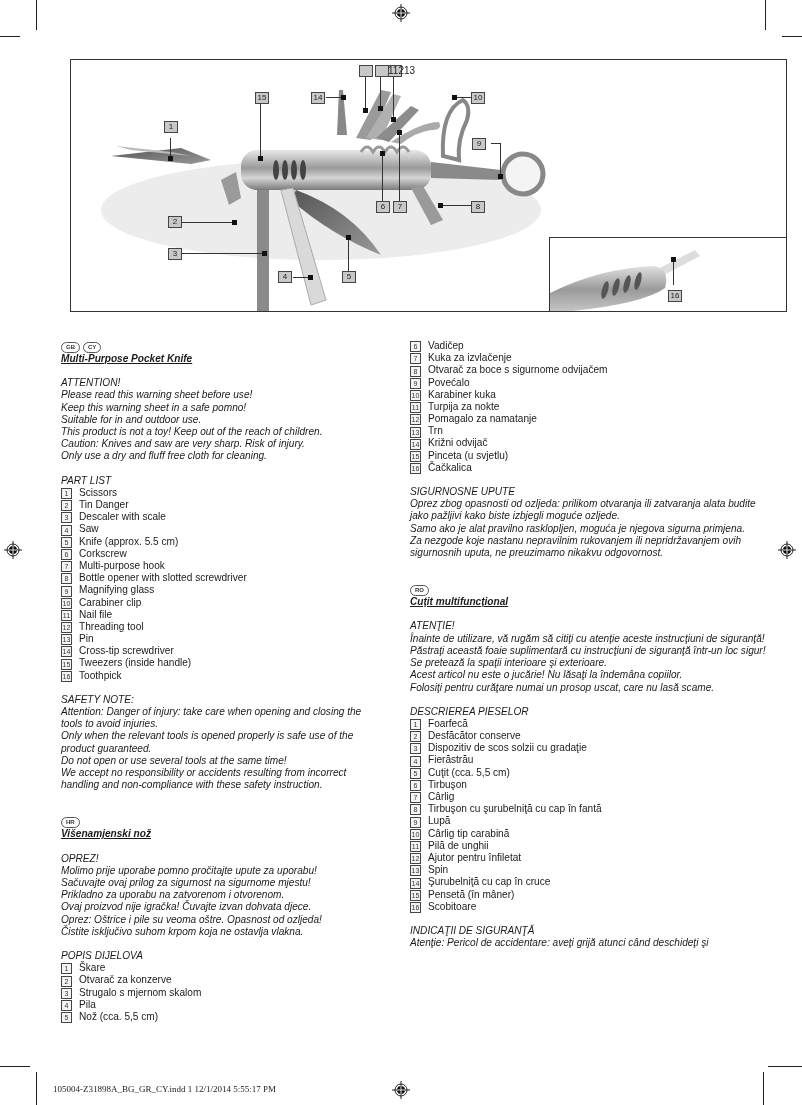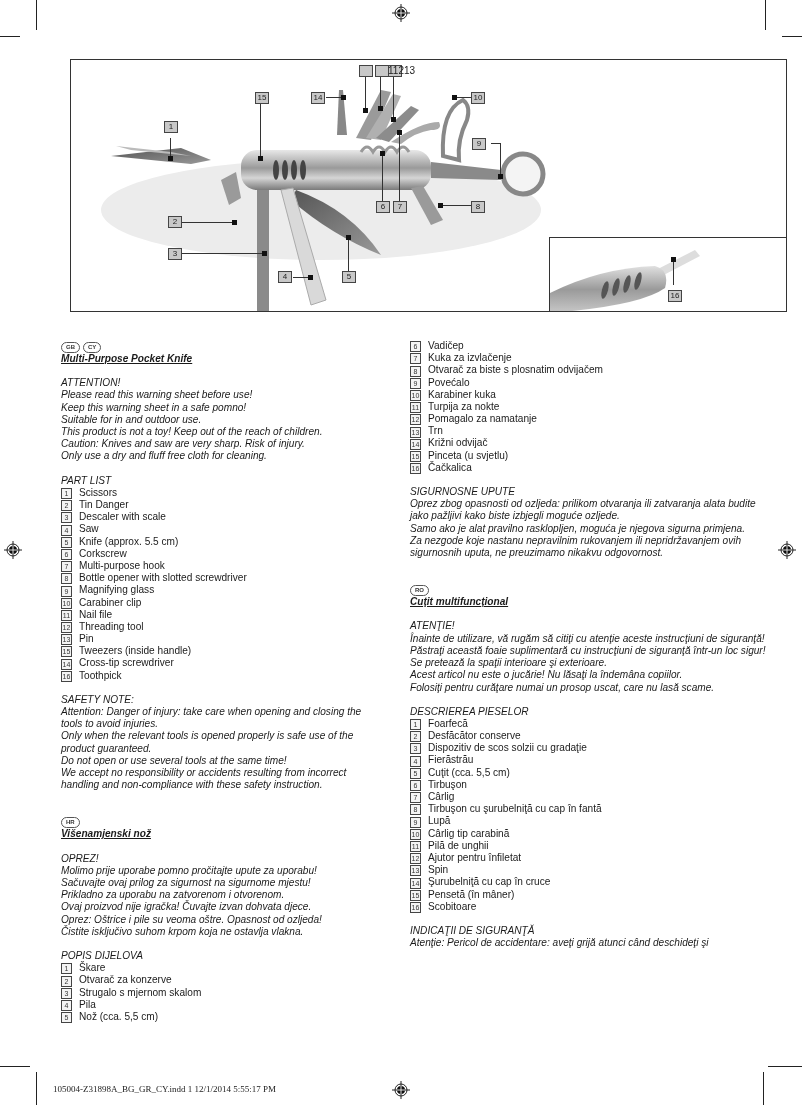--- a/index.html
+++ b/index.html
@@ -265,26 +265,26 @@
       </div>
       <div class="row">
         <span class="num">12</span>
         <span>Threading tool</span>
       </div>
       <div class="row">
         <span class="num">13</span>
         <span>Pin</span>
       </div>
       <div class="row">
+        <span class="num">14</span>
+        <span>Cross-tip screwdriver</span>
+      </div>
+      <div class="row">
         <span class="num">15</span>
         <span>Tweezers (inside handle)</span>
-      </div>
-      <div class="row">
-        <span class="num">14</span>
-        <span>Cross-tip screwdriver</span>
       </div>
       <div class="row">
         <span class="num">16</span>
         <span>Toothpick</span>
       </div>
     </div>
   <div class="gap"></div>
   <p>SAFETY NOTE:</p>
   <div>
       <p>Attention: Danger of injury: take care when opening and closing the tools to avoid injuries.</p>
@@ -339,21 +339,21 @@
       <div class="row">
         <span class="num">6</span>
         <span>Vadičep</span>
       </div>
       <div class="row">
         <span class="num">7</span>
         <span>Kuka za izvlačenje</span>
       </div>
       <div class="row">
         <span class="num">8</span>
-        <span>Otvarač za biste s plosnatim odvijačem</span>
+        <span>Otvarač za boce s sigurnome odvijačem</span>
       </div>
       <div class="row">
         <span class="num">9</span>
         <span>Povećalo</span>
       </div>
       <div class="row">
         <span class="num">10</span>
         <span>Karabiner kuka</span>
       </div>
       <div class="row">

